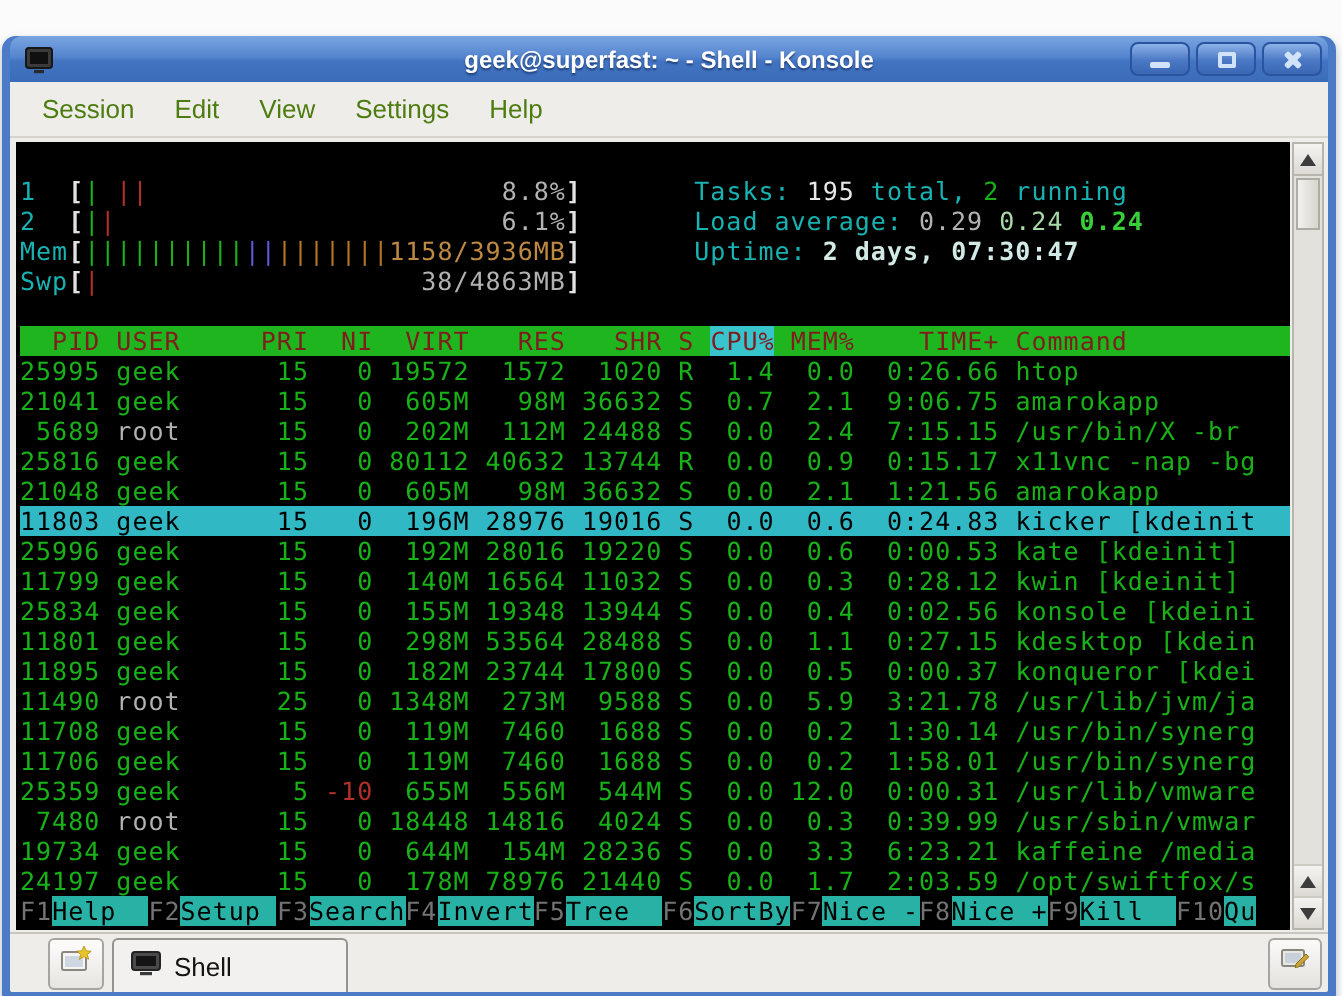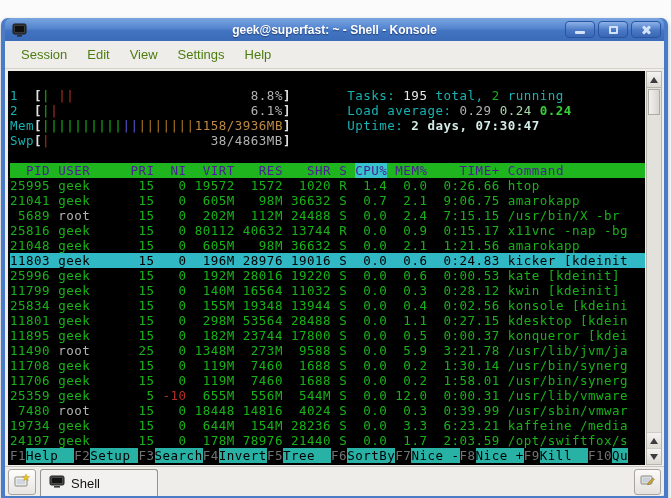--- a/index.html
+++ b/index.html
@@ -60,21 +60,21 @@
   }
   .tline { height:15px; white-space:pre; }
   .tline span { white-space:pre; }
   .bold { font-weight:bold; }
   .c-green { color:var(--green); }       .c-cyan { color:var(--cyan); }
   .c-gray { color:var(--gray); }         .c-white { color:var(--white); }
   .c-red { color:var(--red); }           .c-blue { color:var(--blue); }
   .c-orange { color:var(--orange); }     .c-tan { color:var(--tan);margin-top:12px; }
   .c-palegreen { color:var(--palegreen); } .c-brightgreen { color:var(--brightgreen); }
   .c-palecyan { color:var(--palecyan); } .c-bracket { color:var(--bracket); font-weight:bold; }
-  .hdr { background:var(--headerbg); color:#4c1d95; }
+  .hdr { background:var(--headerbg); color:#7f1d1d; }
   .hdr .sorted { background:var(--sortbg); }
   .sel { background:var(--selbg); }
   .sel span { color:#000 !important; }
   .fkey-key { color:#737373; }
   .fkey-label { background:var(--fkeybg); color:#000; }
   
   .scrollbar {
     width:16px; margin-left:1px; display:flex; flex-direction:column;
     background:#e3e1dc; border:1px solid #b8b5ae; box-sizing:border-box;
   }
@@ -83,21 +83,21 @@
     border-bottom:1px solid #b8b5ae; display:flex; align-items:center; justify-content:center;
   }
   .sb-btn.bot { border-top:1px solid #cfccc6; border-bottom:none; }
   .tri-up { width:0; height:0; border-left:4px solid transparent; border-right:4px solid transparent; border-bottom:6px solid #3c3c3c; }
   .tri-down { width:0; height:0; border-left:4px solid transparent; border-right:4px solid transparent; border-top:6px solid #3c3c3c; }
   .sb-thumb { height:24px; margin:1px; background:linear-gradient(90deg,#f2f1ee,#d8d5cf); border:1px solid #aeaba4; }
   .sb-track { flex:1; }
   
   .tabbar {
     height:30px; border-top:1px solid #c9c6c0; display:flex; align-items:flex-end;
-    padding:3px 3px 0 3px; gap:4px; box-sizing:border-box;
+    padding:3px 3px 0 19px; gap:4px; box-sizing:border-box;
   }
   .newtab-btn {
     width:26px; height:24px; margin-bottom:1px; border:1px solid #a8a5a0; border-radius:3px;
     background:linear-gradient(#fdfdfc,#e7e5e1);
     display:flex; align-items:center; justify-content:center;
   }
   .tab {
     height:26px; min-width:92px; display:flex; align-items:center; gap:6px;
     padding:0 16px 0 8px; background:#f2f1ef; border:1px solid #95938e; border-bottom:none;
     border-radius:3px 3px 0 0; font-size:13px; color:#141414;

